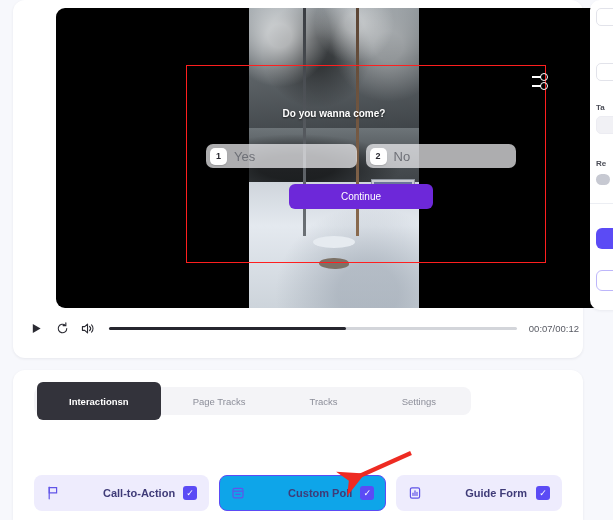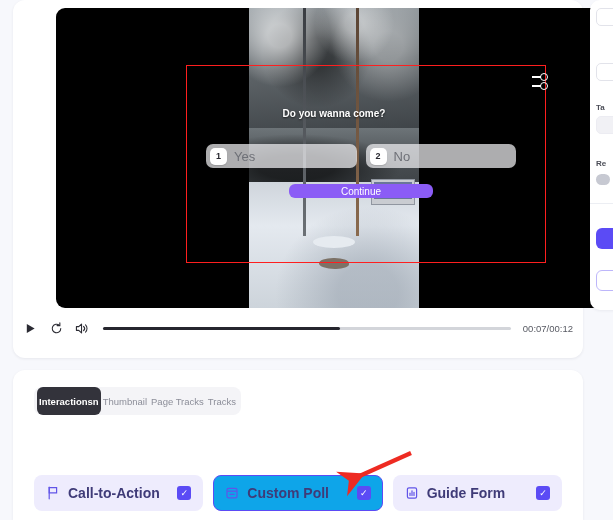--- a/index.html
+++ b/index.html
@@ -106,22 +106,22 @@
   .poll-num {
     width: 17px; height: 17px;
     background: #ffffff; border-radius: 5px;
     color: #27272f; font-size: 9px; font-weight: bold;
     display: flex; align-items: center; justify-content: center;
     box-shadow: 0 1px 1px rgba(0,0,0,.12);
   }
   .poll-label { color: #6e7077; font-size: 13px; }
   .poll-continue {
     position: absolute; left: 233px; top: 176px;
-    width: 144px; height: 14px;
-    background: #8b5cf6; border-radius: 6px;
+    width: 144px; height: 25px;
+    background: #6d28d9; border-radius: 6px;
     color: #fff; font-size: 10px;
     display: flex; align-items: center; justify-content: center;
     z-index: 6;
   }
 
   
   .sel-rect {
     position: absolute; left: 130px; top: 57px;
     width: 360px; height: 198px;
     border: 1.5px solid #fe1f1f;
@@ -134,21 +134,21 @@
     width: 9px; height: 1.5px; background: #fff;
   }
   .hdl::after {
     content: ""; position: absolute; left: 8px; top: 1px;
     width: 6px; height: 6px; border: 1.3px solid #fff;
     border-radius: 50%; background: transparent;
   }
 
   
   .controls {
-    position: absolute; left: 4px; top: 315px;
+    position: absolute; left: 10px; top: 315px;
     width: 556px; height: 26px;
     display: flex; align-items: center; gap: 0;
   }
   .ctrl-icon {
     width: 26px; height: 22px;
     display: flex; align-items: center; justify-content: center;
     color: #2b2b33;
   }
   .track {
     position: relative; flex: 1 1 auto; height: 3px;
@@ -168,21 +168,21 @@
     border-radius: 12px 12px 0 0;
     box-shadow: 0 1px 3px rgba(20,20,45,.07);
   }
   .tabbar {
     position: absolute; left: 21px; top: 17px;
     height: 28px;
     background: #f4f4f7; border-radius: 8px;
     display: flex; align-items: center; padding: 3px;
   }
   .tab {
-    height: 28px; padding: 0 2px;
+    height: 38px; padding: 0 32px;
     display: flex; align-items: center; justify-content: center;
     font-size: 9.5px; color: #8c8e99; border-radius: 6px;
     white-space: nowrap;
   }
   .tab.active { background: #33333b; color: #ffffff; font-weight: bold; }
   .hint {
     position: absolute; left: 21px; top: 58px;
     font-size: 9px; color: #6c6e78;
   }
   .option-row {
@@ -191,21 +191,21 @@
   }
   .opt-card {
     flex: 1 1 0; height: 36px;
     background: #eeecfd; border-radius: 8px;
     border: 1.5px solid transparent;
     display: flex; align-items: center; padding: 0 11px;
     gap: 8px;
   }
   .opt-card.selected { background: #0ea5e9; border-color: #5b4bf5; }
   .opt-icon { width: 14px; height: 14px; color: #6154e8; flex: 0 0 auto; }
-  .opt-label { font-size: 14px; font-weight: bold; color: #3f3b78; white-space: nowrap; }
+  .opt-label { font-size: 11px; font-weight: bold; color: #3f3b78; white-space: nowrap; margin-left: 35px; }
   .opt-check {
     margin-left: auto; width: 14px; height: 14px;
     background: #5b4bf5; border-radius: 3px;
     display: flex; align-items: center; justify-content: center;
     color: #fff; font-size: 9px; line-height: 1;
   }
 
   
   .side-panel {
     position: absolute; left: 590px; top: 0px;
@@ -309,23 +309,23 @@
         <div class="filled" id="progress-filled" style="width: 58%;"></div>
       </div>
       <div class="timecode">00:07/00:12</div>
     </div>
   </div>
 
   <div class="bottom-card">
 
     <div class="tabbar">
       <div class="tab active">Interactionsn</div>
-      <div class="tab">Thumbnail</div>
       <div class="tab">Page Tracks</div>
       <div class="tab">Tracks</div>
+      <div class="tab">Settings</div>
     </div>
 
 
     <div class="option-row">
 
       <div class="opt-card">
         <span class="opt-icon">
           <svg width="14" height="14" viewBox="0 0 14 14">
             <path d="M3.2 1.2 V12.8" stroke="#6154e8" stroke-width="1.2" stroke-linecap="round" fill="none"></path>
             <path d="M3.2 1.6 H10.6 L10.6 6.8 H3.2 Z" stroke="#6154e8" stroke-width="1.2" fill="none"></path>

